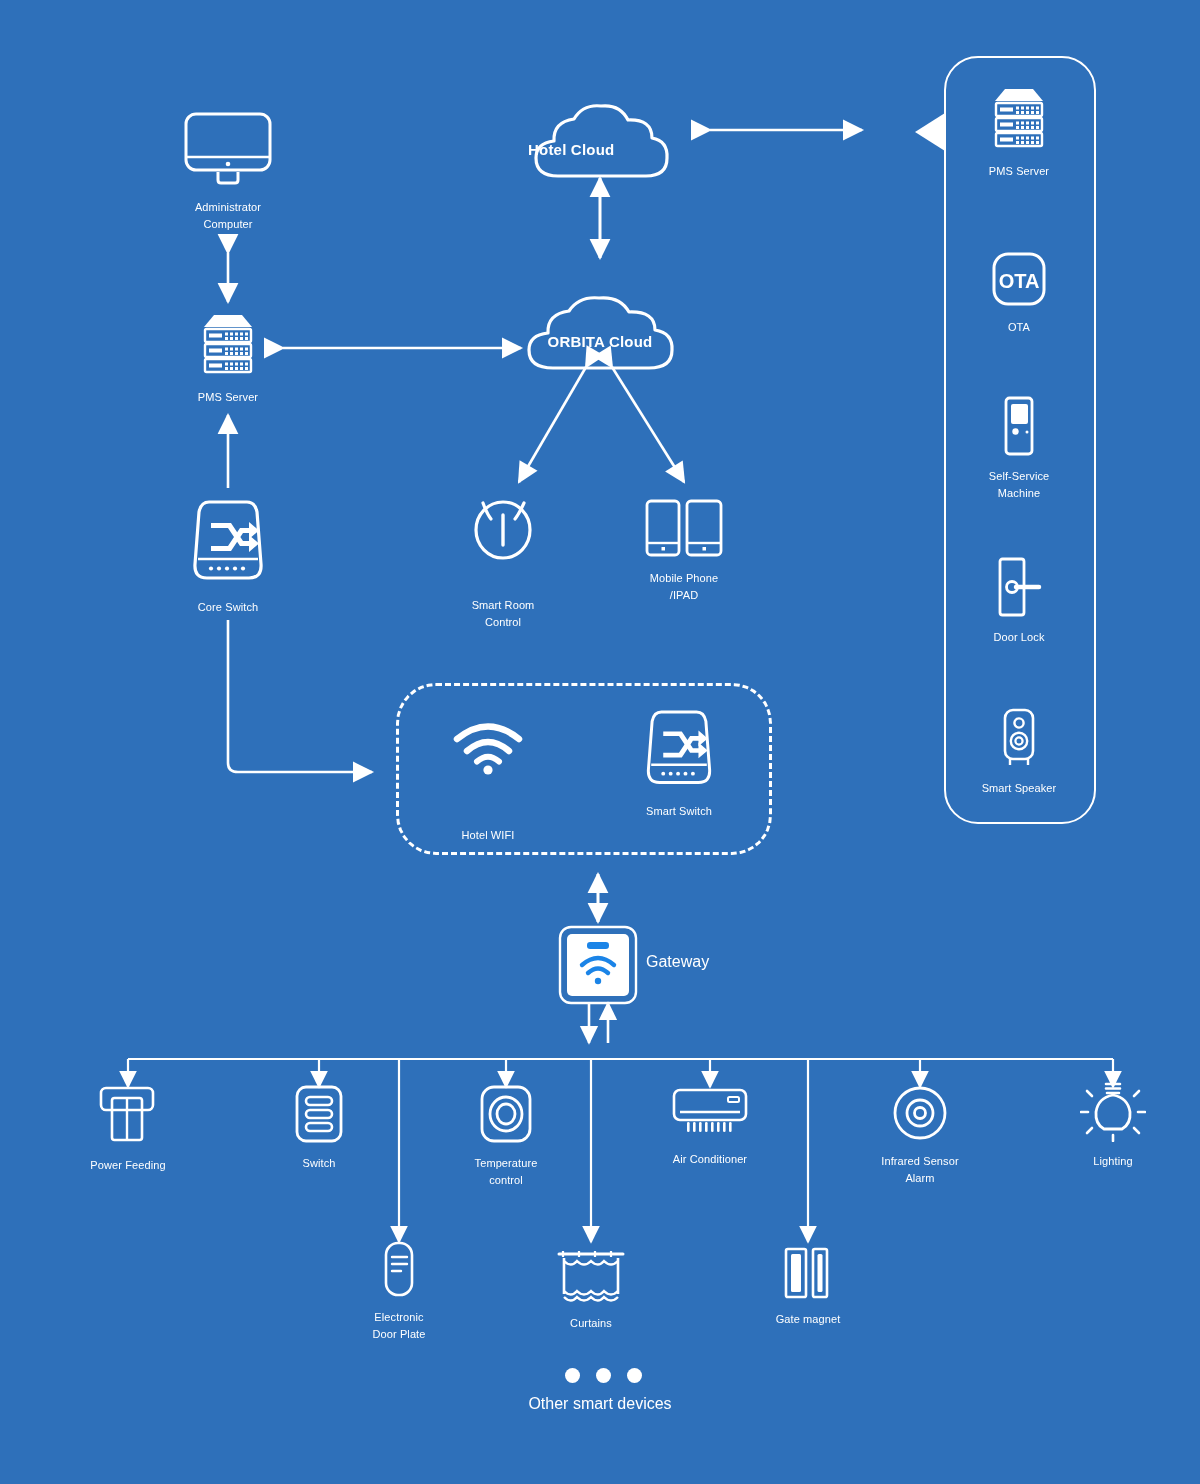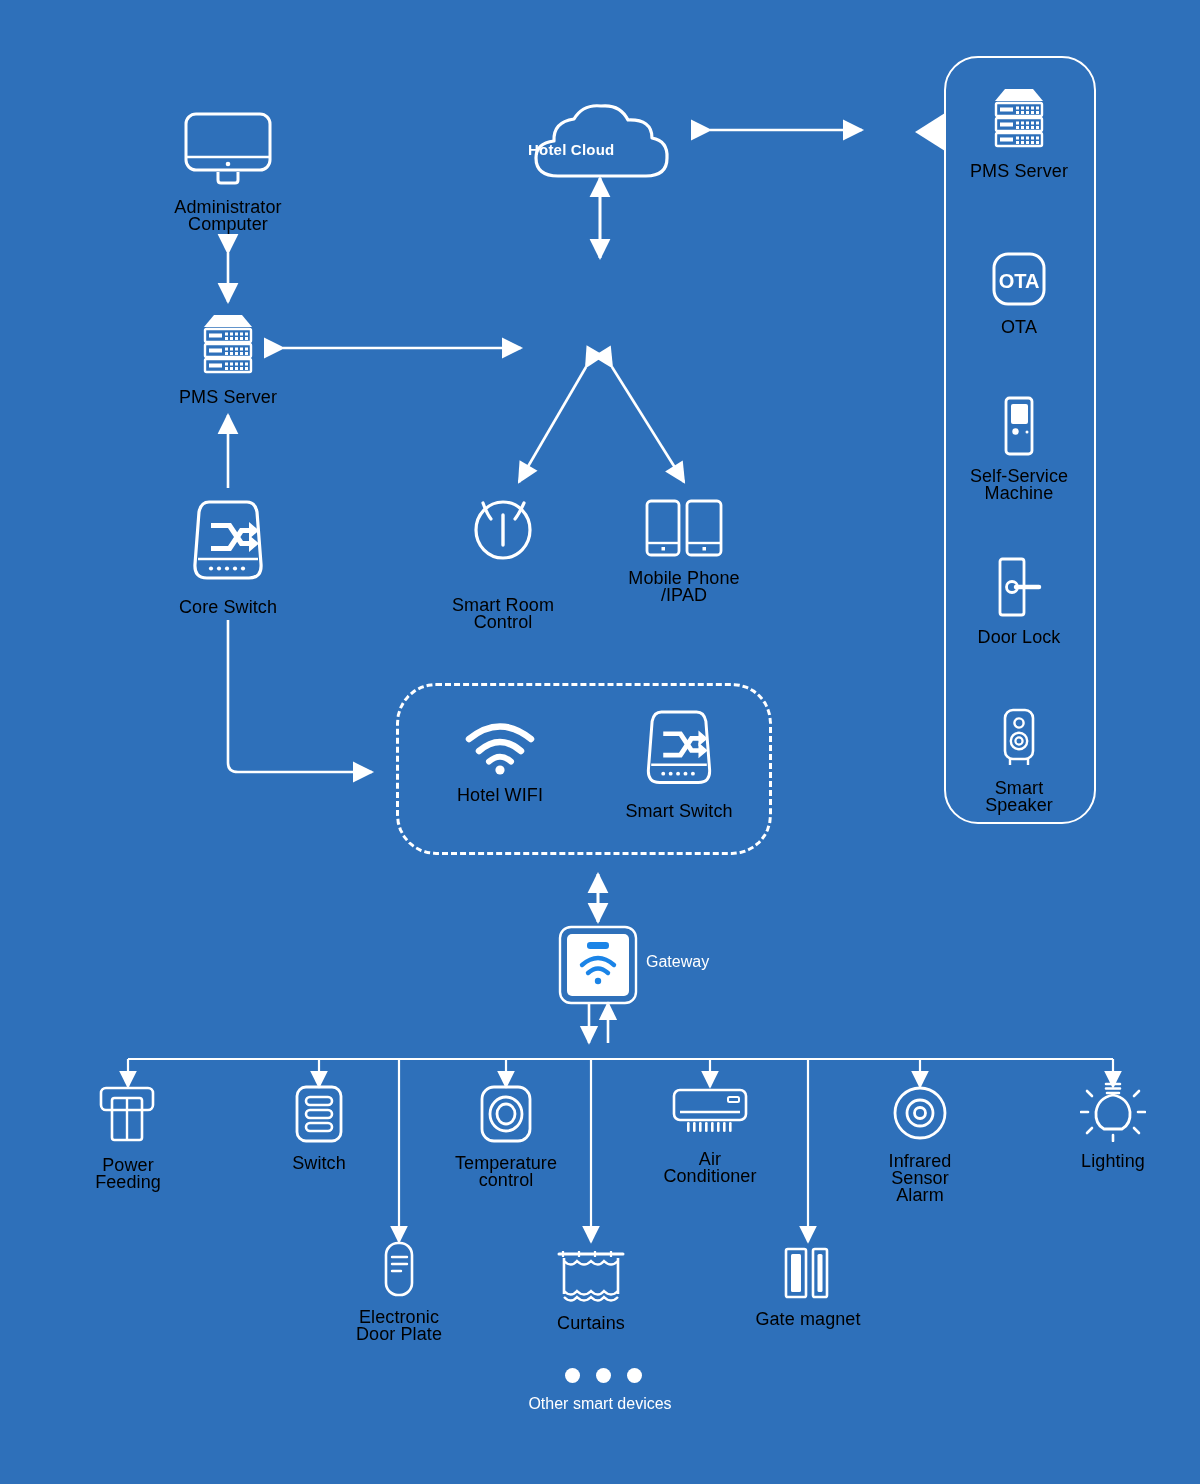--- a/index.html
+++ b/index.html
@@ -23,24 +23,24 @@
   }
   .node {
     position: absolute;
     display: flex;
     flex-direction: column;
     align-items: center;
     color: #ffffff;
   }
   .node .lbl {
     margin-top: 7px;
-    font-size: 18px;
+    font-size: 11px;
     line-height: 17px;
     text-align: center;
-    color: #000000;
+    color: #ffffff;
     white-space: pre-line;
     letter-spacing: 0.1px;
   }
   .node .ico {
     display: block;
   }
   .cloudlabel {
     position: absolute;
     color: #ffffff;
     font-size: 15px;
@@ -317,20 +317,26 @@
     <span class="lbl">Core Switch</span>
   </div>
 
   <div style="position:absolute; left:528px; top:100px;">
     <svg width="146" height="80" viewBox="0 0 146 80">
       <path d="M30,76 Q8,76 8,58 Q8,43 26,41 Q25,22 46,19 Q55,4 73,6 Q92,4 100,20 Q124,19 124,38 Q140,41 139,58 Q139,76 118,76 Z" fill="none" stroke="#fff" stroke-width="3.2" stroke-linejoin="round"></path>
     </svg>
     <div class="cloudlabel" style="left:0; top:41px; width:146px; text-align:left;">Hotel Cloud</div>
   </div>
 
+  <div style="position:absolute; left:519px; top:292px;">
+    <svg width="162" height="80" viewBox="0 0 162 80">
+      <path d="M34,76 Q10,76 10,58 Q10,43 29,41 Q28,22 50,19 Q60,4 80,6 Q101,4 110,20 Q136,19 136,38 Q154,41 153,58 Q153,76 130,76 Z" fill="none" stroke="#fff" stroke-width="3.2" stroke-linejoin="round"></path>
+    </svg>
+    <div class="cloudlabel" style="left:0; top:41px; width:162px; text-align:center;">ORBITA Cloud</div>
+  </div>
 
   <div class="node" style="left:443px; top:490px; width:120px;gap:24px;">
     <span class="ico">
       <svg width="72" height="72" viewBox="0 0 72 72">
         <ellipse cx="36" cy="40" rx="27" ry="28" fill="none" stroke="#fff" stroke-width="3.2"></ellipse>
         <path d="M16,13 Q20,24 24,29" fill="none" stroke="#fff" stroke-width="3.2" stroke-linecap="round"></path>
         <path d="M57,13 Q52,24 48,29" fill="none" stroke="#fff" stroke-width="3.2" stroke-linecap="round"></path>
         <path d="M36,25 L36,55" stroke="#fff" stroke-width="3.4" stroke-linecap="round"></path>
       </svg>
     </span>
@@ -348,21 +354,21 @@
         <path d="M45,46 L77,46" stroke="#fff" stroke-width="2.4"></path>
         <rect x="59.5" y="50" width="3.5" height="3.5" fill="#fff"></rect>
       </svg>
     </span>
     <span class="lbl">Mobile Phone
 /IPAD</span>
   </div>
 
   <div class="dashbox" style="left:396px; top:683px; width:376px; height:172px;"></div>
 
-  <div class="node" style="left:444px; top:722px; width:112px;">
+  <div class="node" style="left:432px; top:722px; width:112px;gap:40px;">
     <span class="ico">
       <svg width="70" height="54" viewBox="0 0 70 54">
         <path d="M4,17 Q35,-8 66,17" fill="none" stroke="#fff" stroke-width="6.5" stroke-linecap="round"></path>
         <path d="M14,29 Q35,11 56,29" fill="none" stroke="#fff" stroke-width="6.5" stroke-linecap="round"></path>
         <path d="M24,39.5 Q35,30 46,39.5" fill="none" stroke="#fff" stroke-width="6" stroke-linecap="round"></path>
         <circle cx="35" cy="48" r="4.6" fill="#fff"></circle>
       </svg>
     </span>
     <span class="lbl">Hotel WIFI</span>
   </div>

